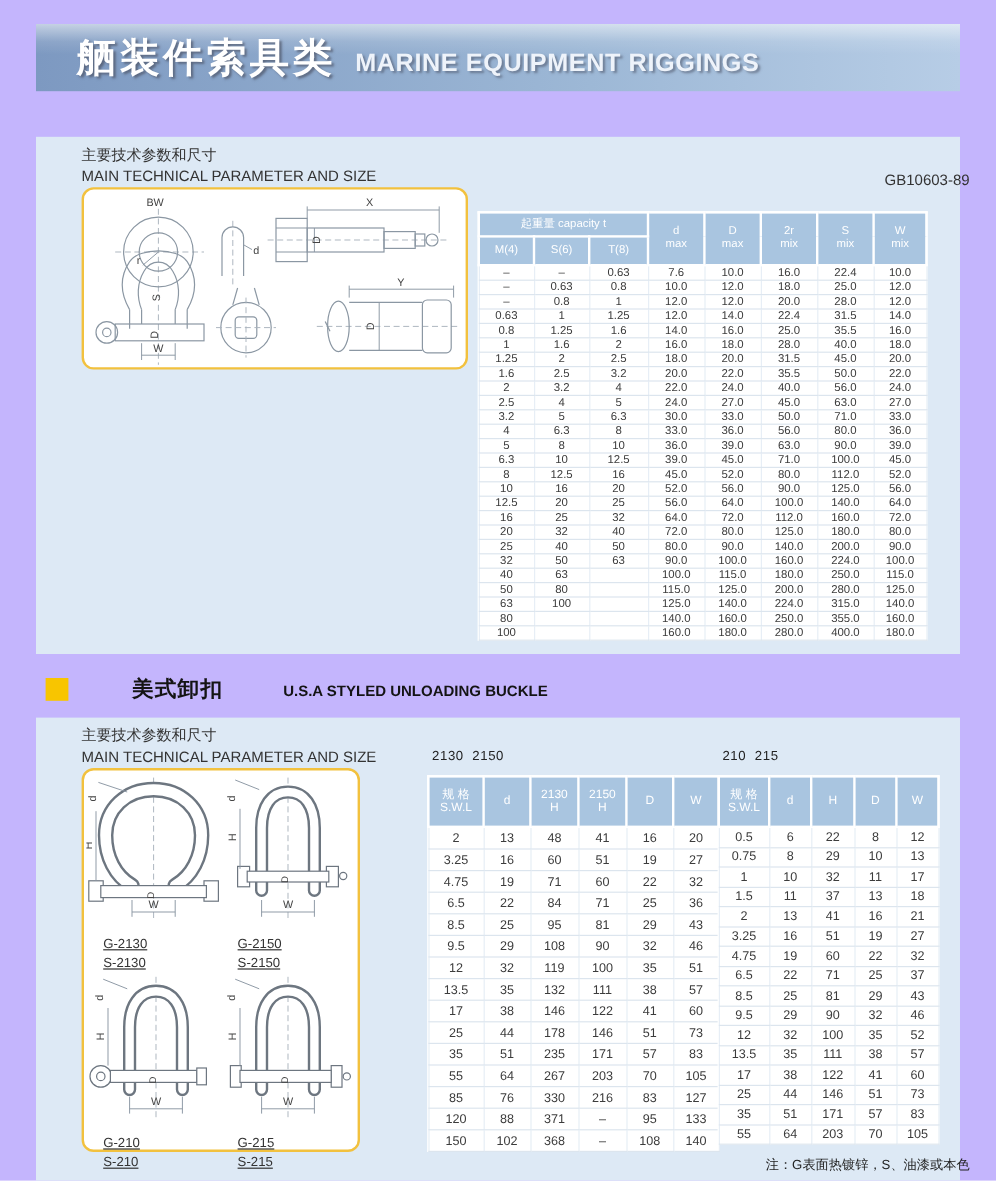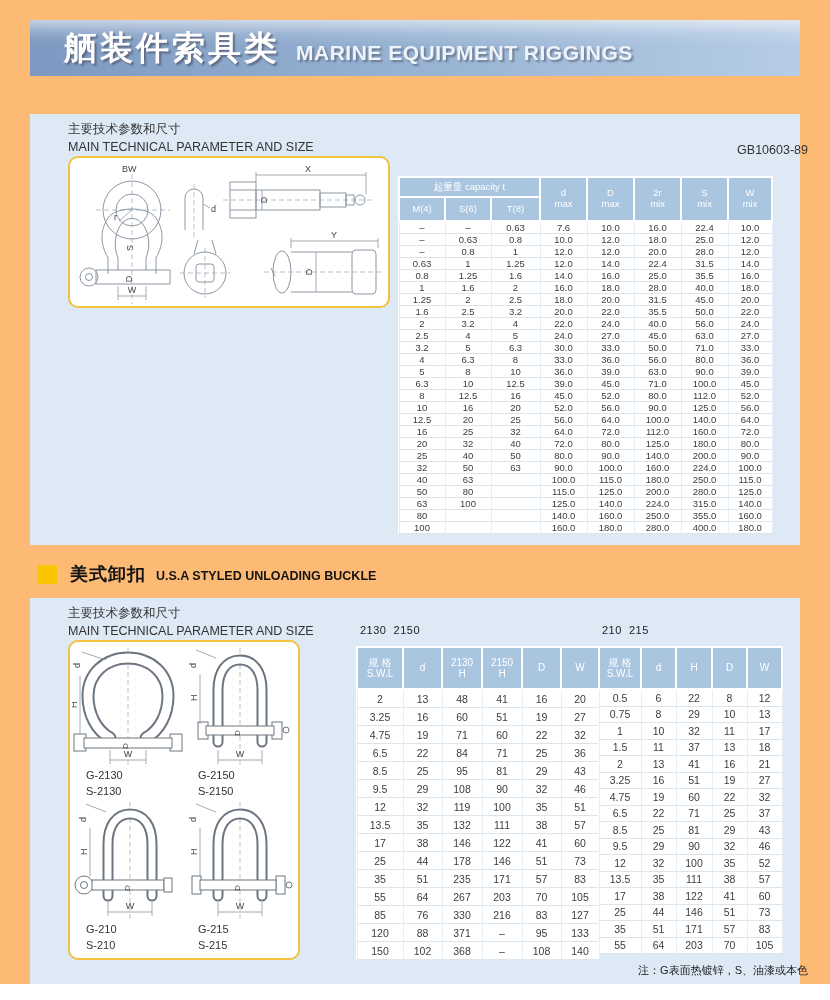--- a/index.html
+++ b/index.html
@@ -1,16 +1,16 @@
 <!DOCTYPE html>
 <html><head>
 <meta charset="utf-8">
 <style>
   html,body{margin:0;padding:0;background:#fff;}
-  #root{position:relative;width:830px;height:984px;background:#fdba74;overflow:hidden;
+  #root{position:relative;width:830px;height:984px;background:#c4b5fd;overflow:hidden;
         font-family:"Liberation Sans","DejaVu Sans",sans-serif;}
 
   
   .banner{position:absolute;left:30px;top:20px;width:770px;height:56px;box-sizing:border-box;
     background:linear-gradient(180deg,rgba(255,255,255,.55) 0,rgba(255,255,255,.12) 26%,rgba(255,255,255,0) 45%),
                linear-gradient(90deg,#7d99c1 0%,#9db8d6 60%,#b7cde6 100%);
     display:flex;align-items:center;padding-left:34px;}
   .banner-zh{font-size:33px;font-weight:bold;color:#fff;letter-spacing:3px;
     text-shadow:2px 2px 2px rgba(70,75,92,.65);}
   .banner-en{font-size:21px;font-weight:bold;color:#eef3fa;margin-left:16px;margin-top:10px;
@@ -54,21 +54,21 @@
   .lbl{fill:#444;font-size:9px;font-family:"Liberation Sans",sans-serif;}
   .outline-a{stroke:#6d7680;stroke-width:13;fill:none;stroke-linecap:round;}
   .outline-b{stroke:#fff;stroke-width:9;fill:none;stroke-linecap:round;}
   .outline-c{stroke:#6d7680;stroke-width:11;fill:none;stroke-linecap:round;}
   .outline-d{stroke:#fff;stroke-width:7;fill:none;stroke-linecap:round;}
   .hw{stroke:#6d7680;stroke-width:1;fill:#fff;}
   #dgrid{position:absolute;left:68px;top:640px;width:232px;height:320px;background:#fff;
     border:2px solid #f2c13e;border-radius:10px;box-sizing:border-box;
     display:grid;grid-template-columns:1fr 1fr;grid-template-rows:1fr 1fr;padding:4px 2px;}
   .dcell{display:flex;flex-direction:column;align-items:center;}
-  .cap{align-self:flex-start;margin-left:14px;font-size:11px;color:#333;line-height:1.45;margin-top:0;}
+  .cap{align-self:flex-start;margin-left:14px;font-size:11px;color:#333;line-height:1.45;margin-top:12px;text-decoration:underline;}
 </style>
 </head>
 <body>
 
 <div id="root">
 
   <div class="banner">
     <span class="banner-zh">舾装件索具类</span>
     <span class="banner-en">MARINE EQUIPMENT RIGGINGS</span>
   </div>
@@ -441,21 +441,21 @@
           <td></td>
           <td>160.0</td>
           <td>180.0</td>
           <td>280.0</td>
           <td>400.0</td>
           <td>180.0</td>
         </tr>
       </tbody>
   </table>
 
-  <div class="sec-title" style="top:562px;">
+  <div class="sec-title" style="top:562px;gap:40px;">
     <span class="bullet"></span>
     <span class="sec-zh">美式卸扣</span>
     <span class="sec-en">U.S.A STYLED UNLOADING BUCKLE</span>
   </div>
 
   <div class="panel" id="panel2"></div>
 
   <div class="param" style="left:68px;top:605px;">
     <div>主要技术参数和尺寸</div>
     <div>MAIN TECHNICAL PARAMETER AND SIZE</div>

